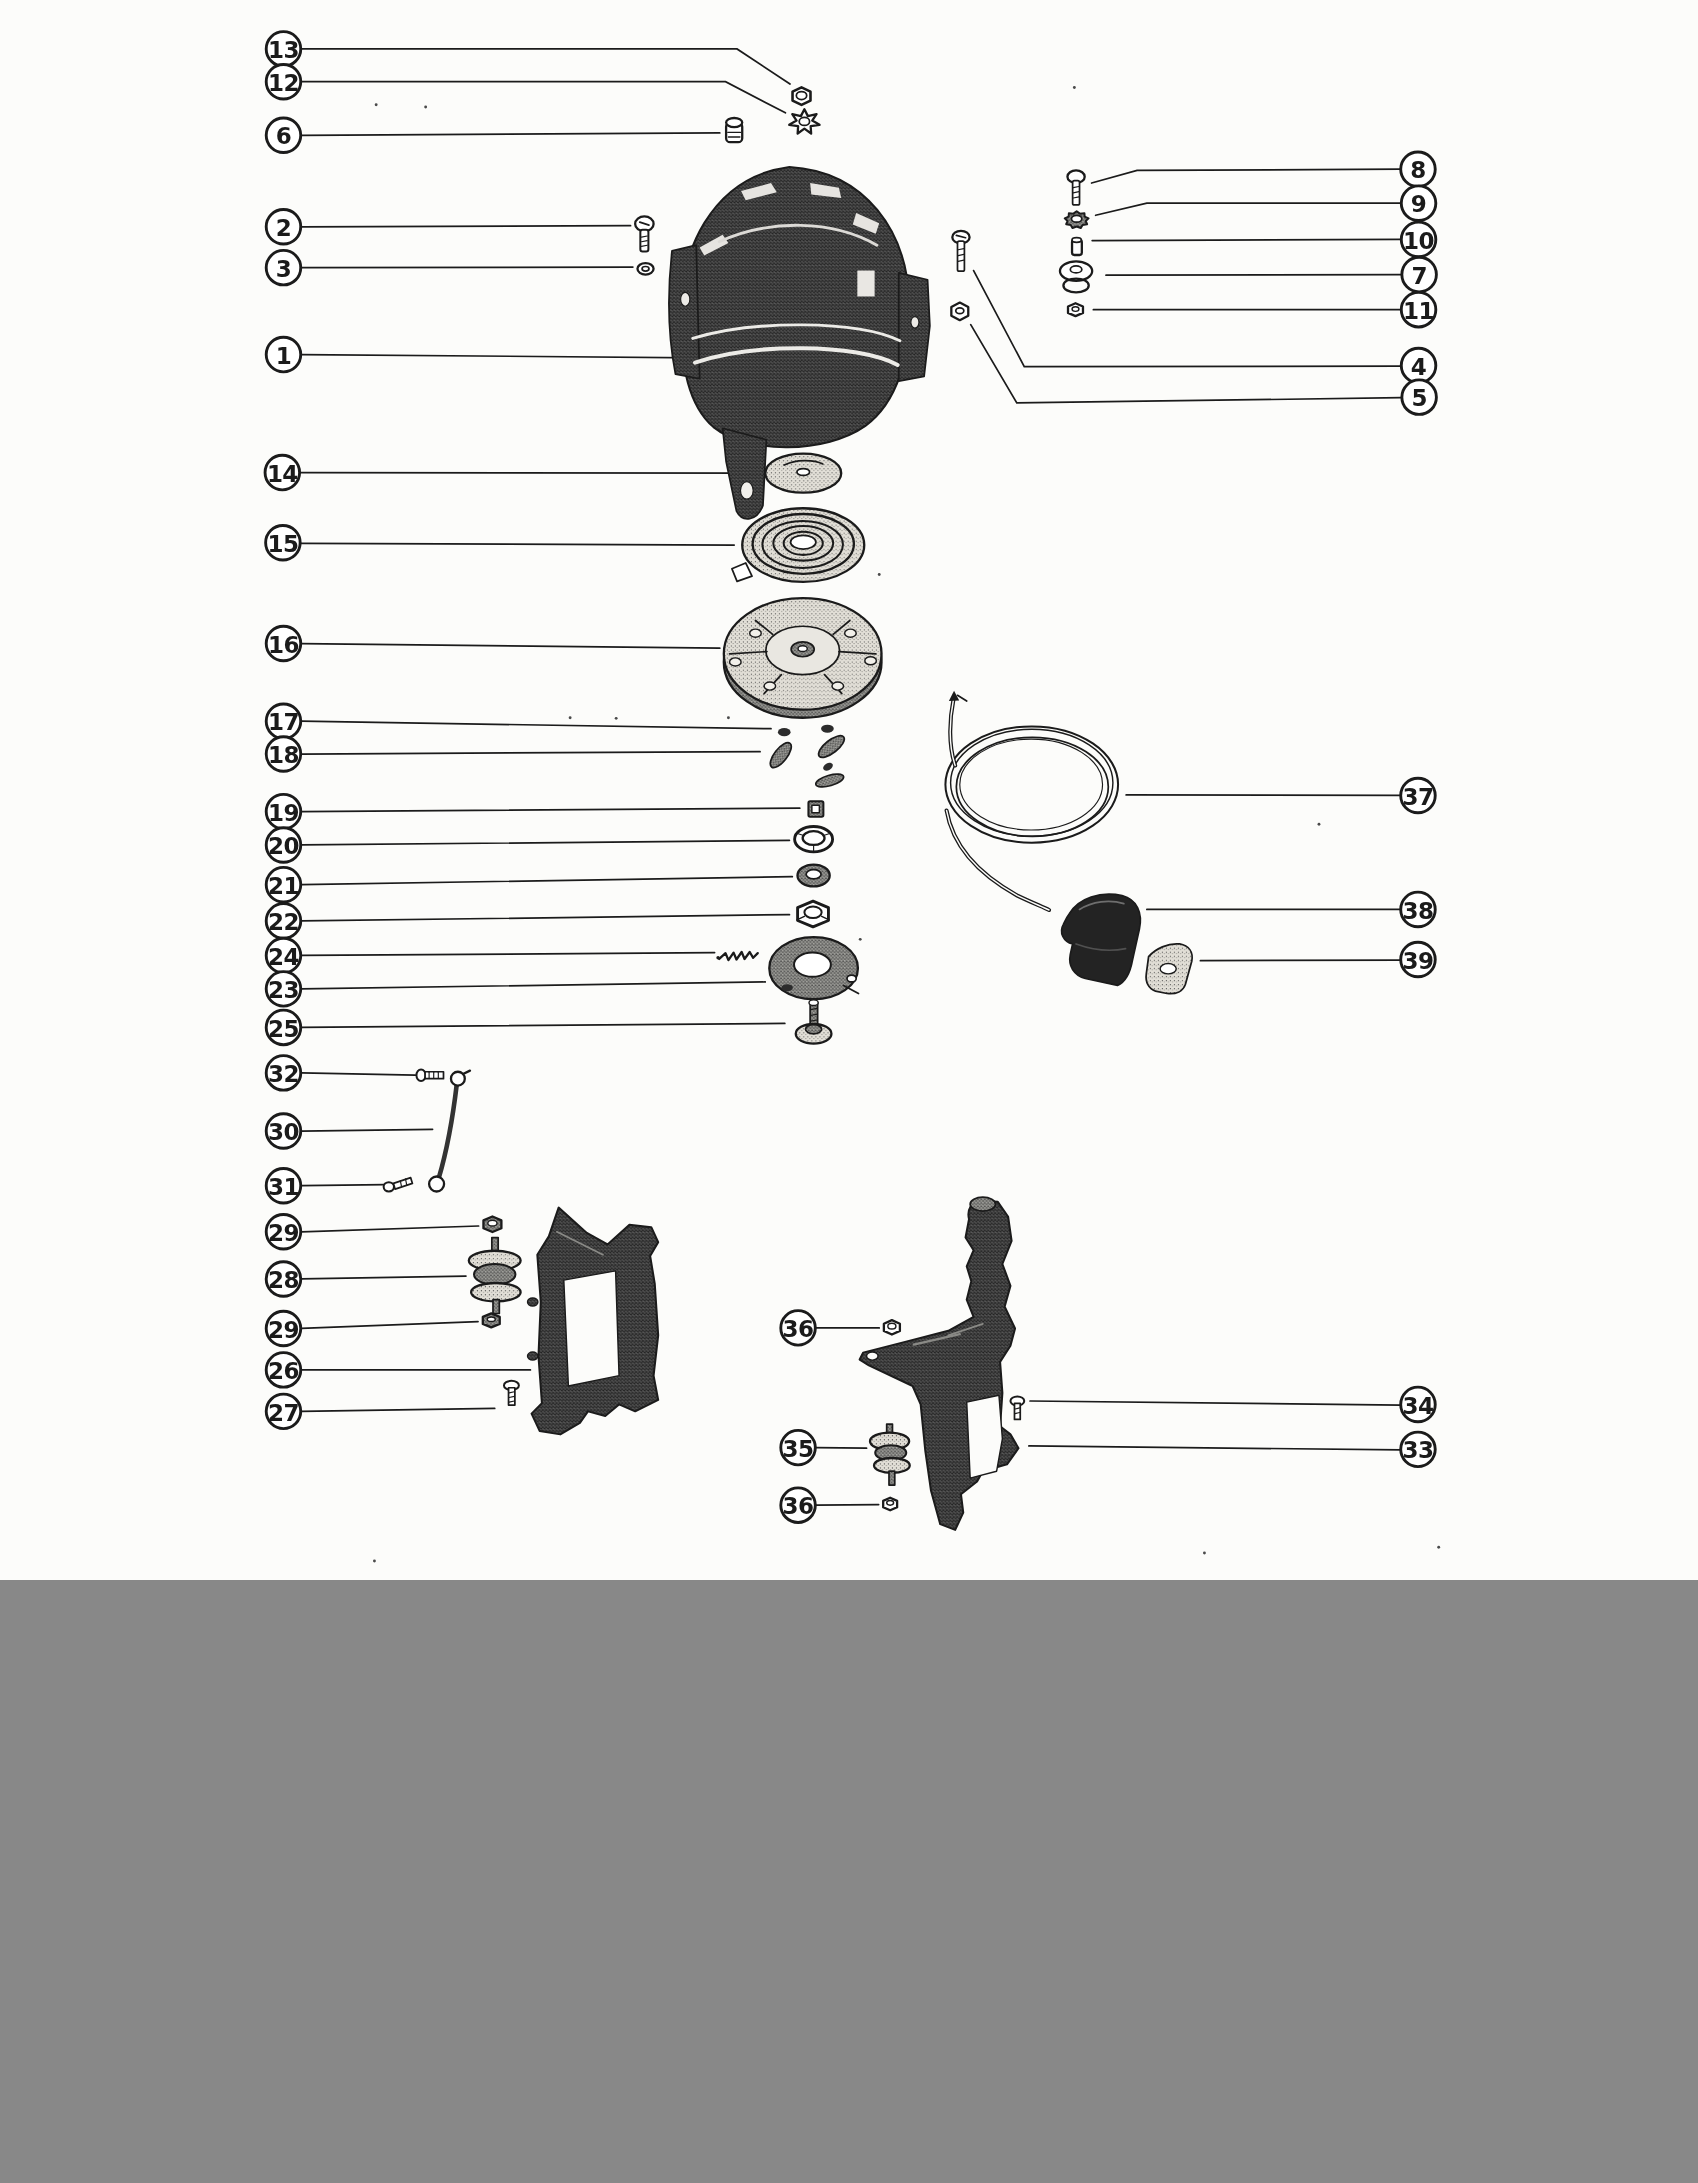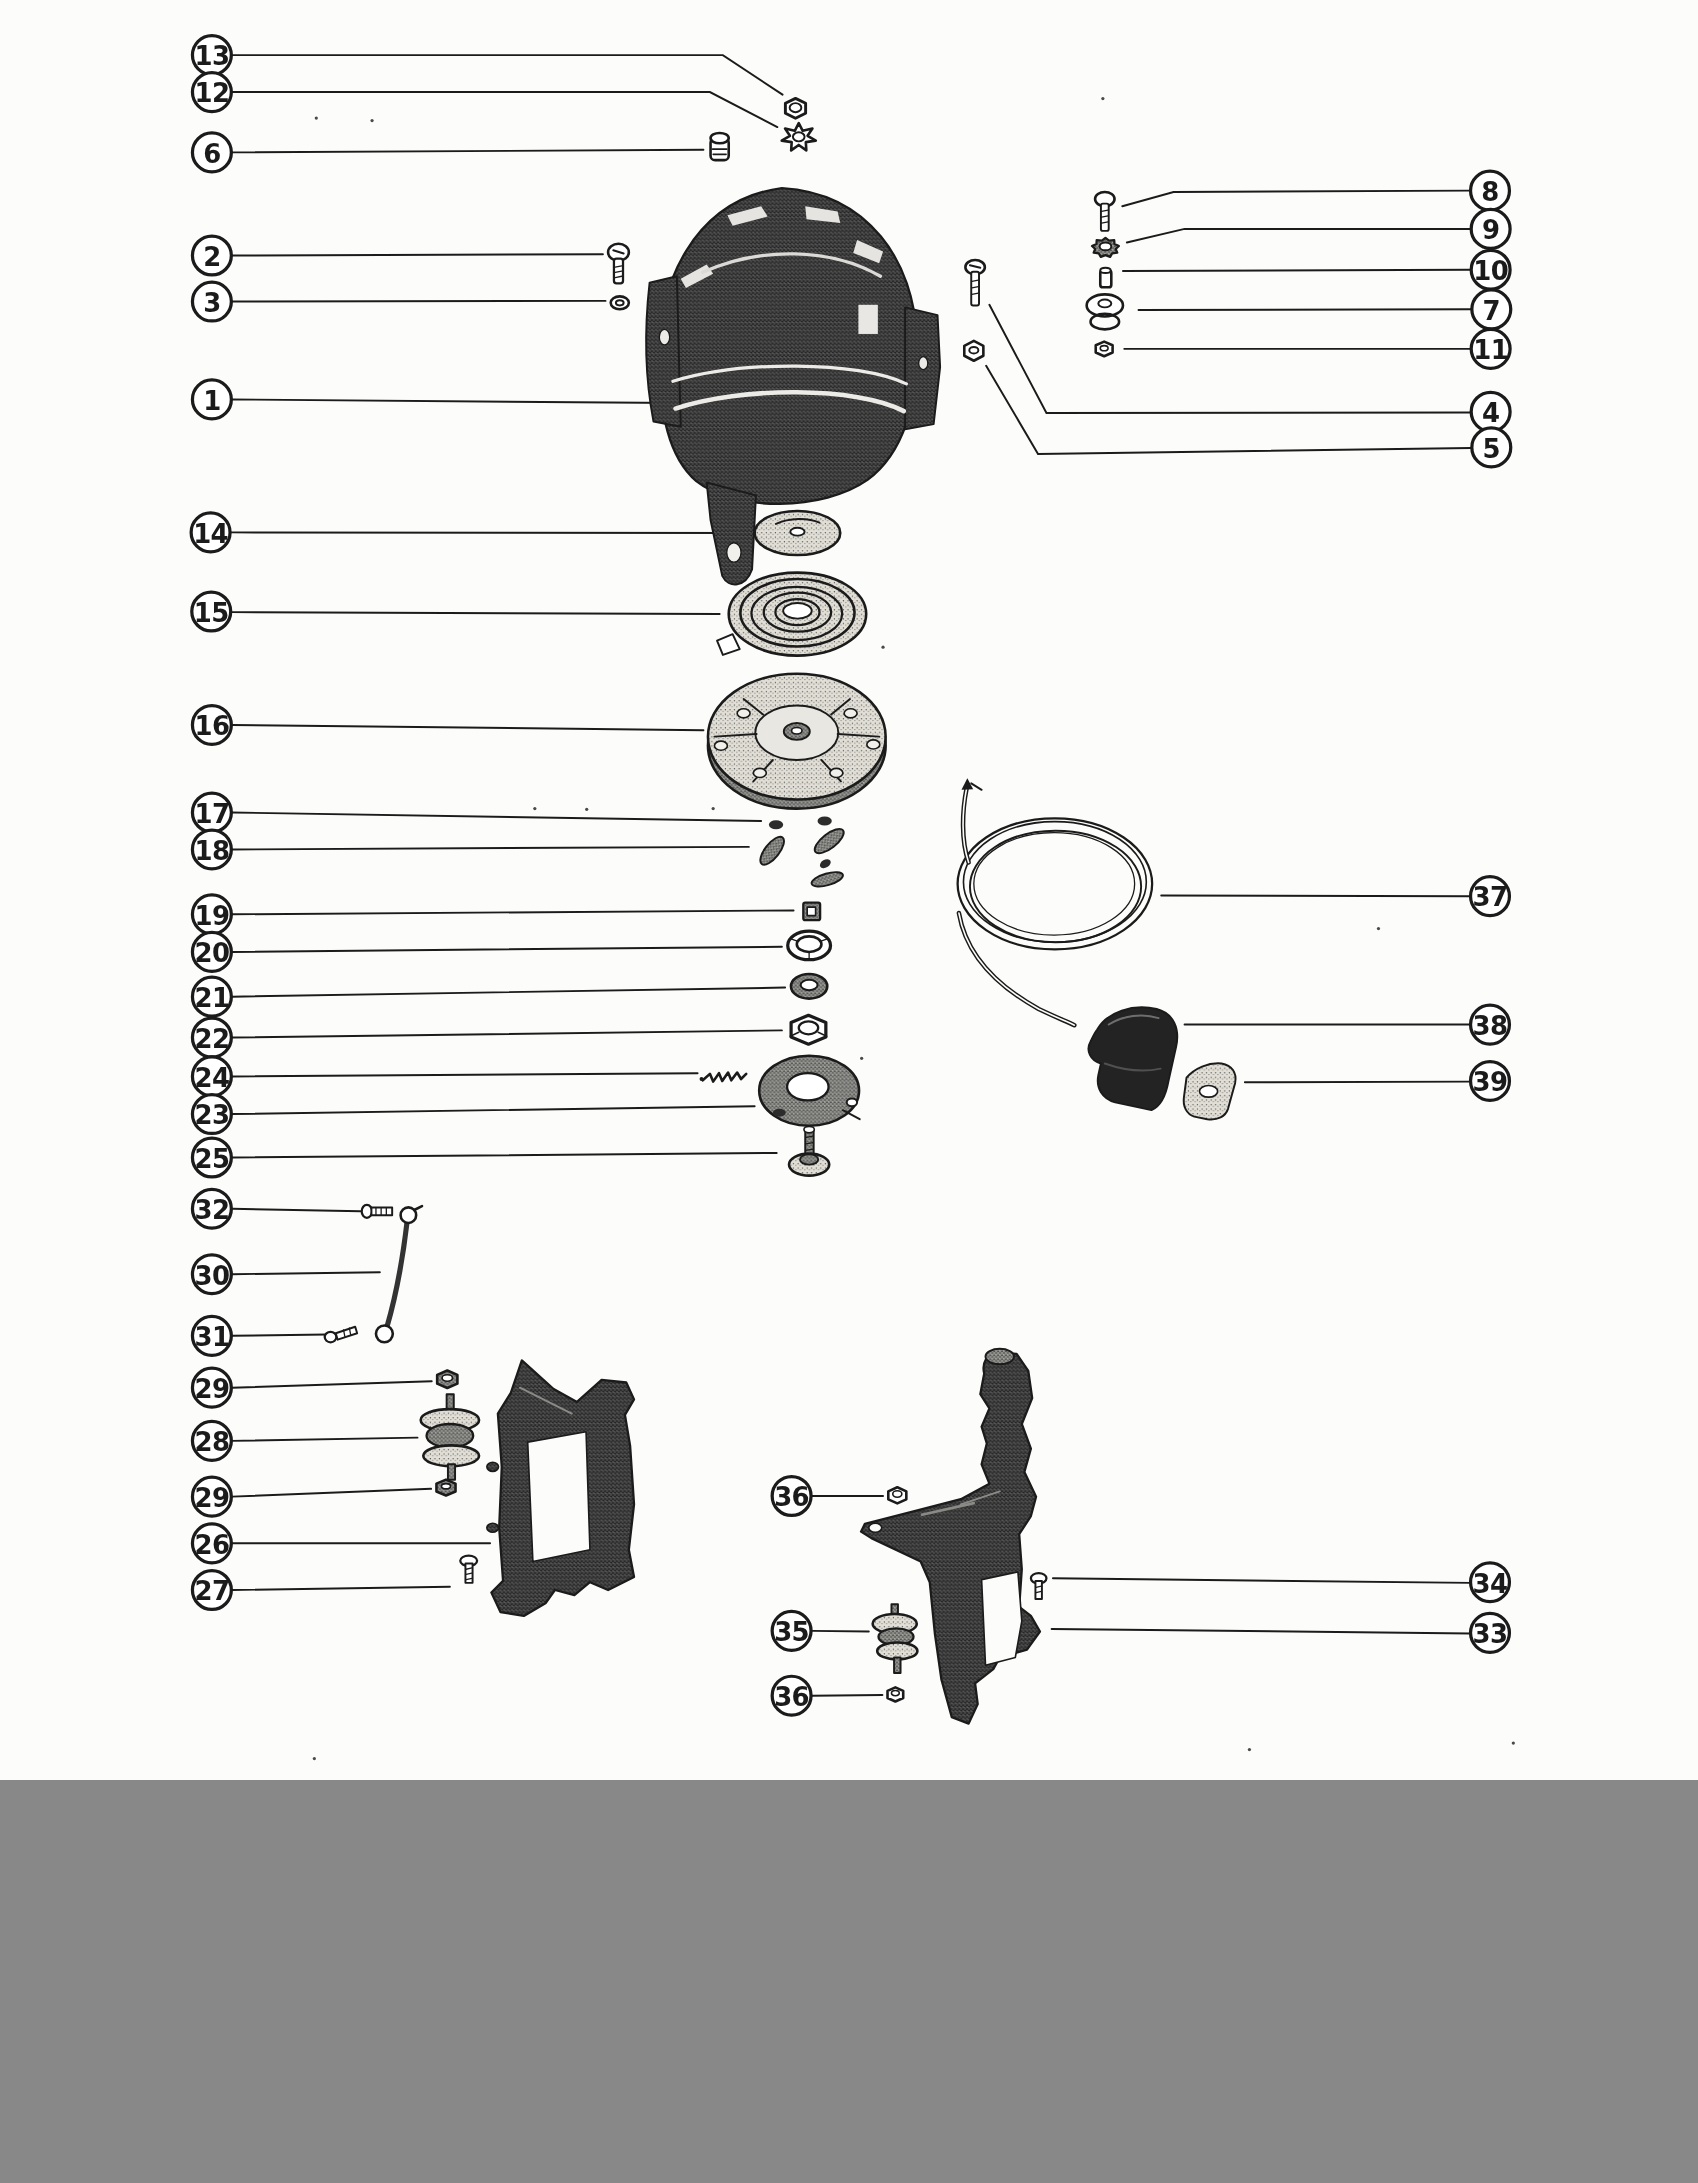--- a/index.html
+++ b/index.html
@@ -1,16 +1,16 @@
 <!DOCTYPE html>
 <html style="font-size:12.7px"><head>
 <meta charset="utf-8">
 <style>
   html,body{margin:0;padding:0;background:#888;}
-  .page{position:relative;width:1698px;height:1780px;background:#fcfcfa;margin:0 auto;
+  .page{position:relative;width:1698px;height:1580px;background:#fcfcfa;margin:0 auto;
         font-family:"DejaVu Sans", sans-serif;overflow:hidden;}
   svg{display:block;width:100%;height:100%;}
   .num{font-family:"DejaVu Sans", sans-serif;font-weight:700;font-size:40px;letter-spacing:-1px;}
 </style>
 </head>
 <body>
 
 <div class="page">
   <svg viewBox="0 0 2135 2745" xmlns="http://www.w3.org/2000/svg">
     <defs>

